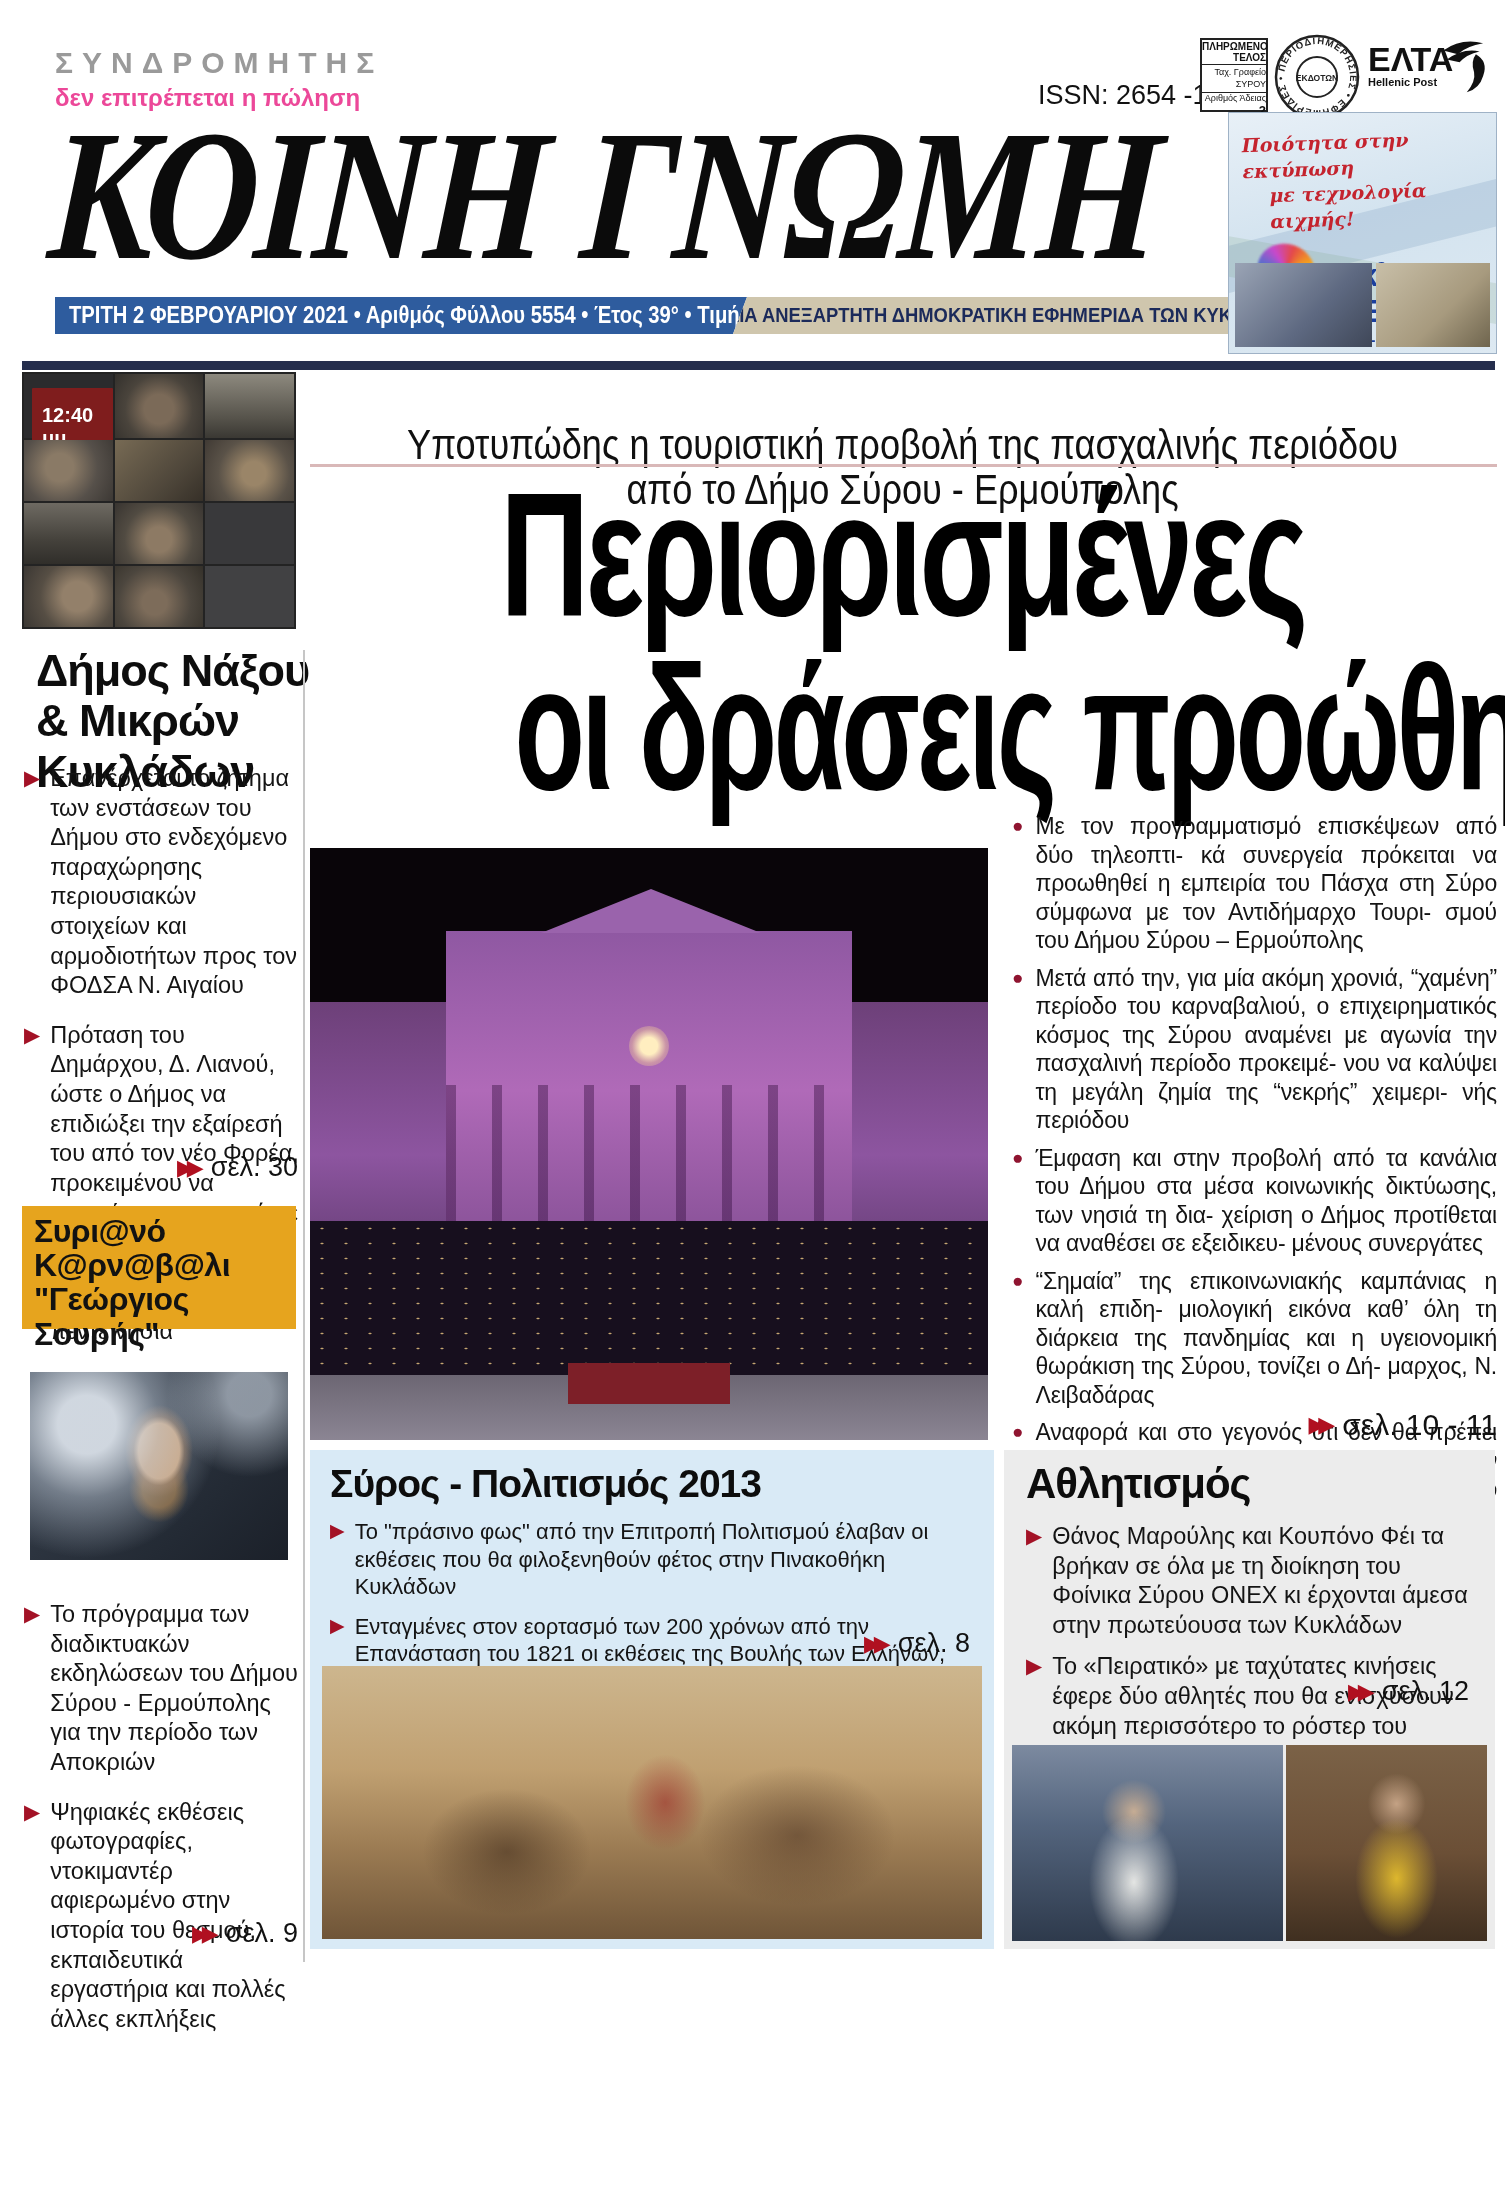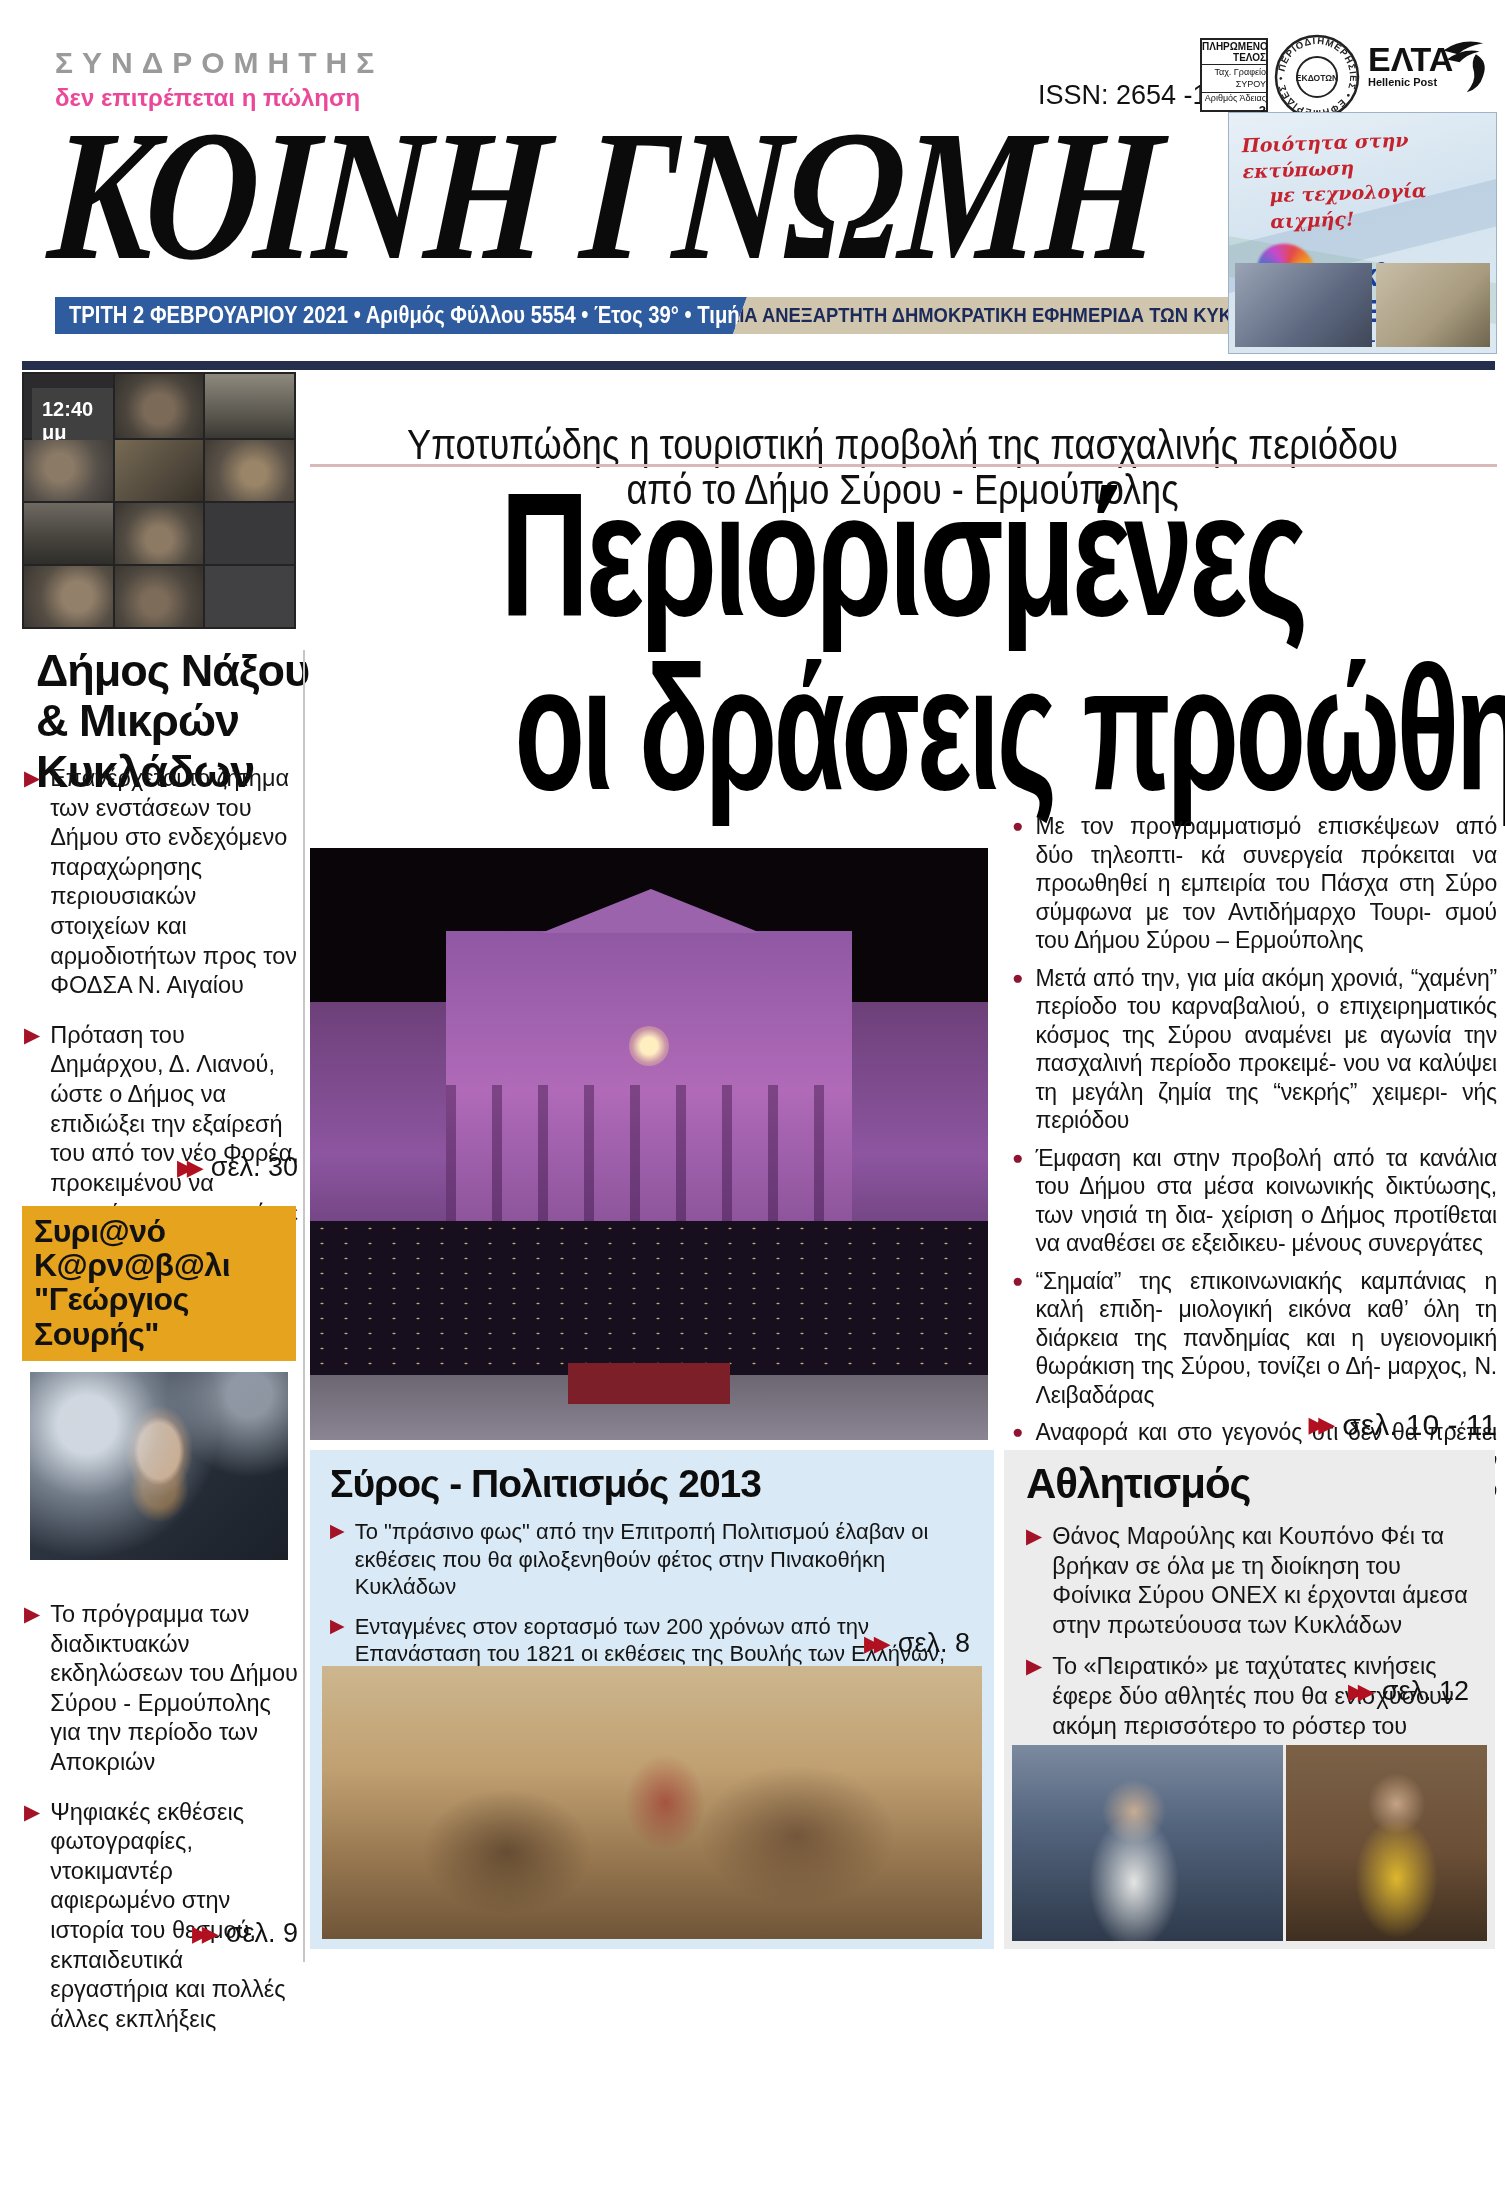--- a/index.html
+++ b/index.html
@@ -66,34 +66,34 @@
   .vc .c3{background:linear-gradient(180deg,#8d897e,#55524a 70%,#3a3833);}
   .vc .c4{background:radial-gradient(circle at 40% 45%,#8a7a66 0 22%,#56504a 60%,#3c3834);}
   .vc .c5{background:linear-gradient(135deg,#776a54,#4e463a 65%,#363028);}
   .vc .c6{background:radial-gradient(circle at 55% 55%,#9a8568 0 20%,#5a5248 60%,#403a34);}
   .vc .c7{background:linear-gradient(180deg,#6e6a62,#45423c 60%,#302e2a);}
   .vc .c8{background:radial-gradient(circle at 50% 60%,#8d7a64 0 22%,#514b42 60%,#383430);}
   .vc .c9{background:#39393b;}
   .vc .c10{background:radial-gradient(circle at 60% 50%,#93806a 0 24%,#564e44 60%,#3b3733);}
   .vc .c11{background:radial-gradient(circle at 45% 60%,#7d6c5a 0 20%,#4c463e 60%,#343029);}
   .vc .c12{background:#414143;}
-  .vc-badge{position:absolute;left:8px;top:14px;background:#404040;color:#fff;font-weight:bold;
-      font-size:20px;padding:10px 10px;border-radius:1px;}
+  .vc-badge{position:absolute;left:8px;top:14px;background:#7f1d1d;color:#fff;font-weight:bold;
+      font-size:20px;padding:16px 10px;border-radius:1px;}
 
   
   .naxos-head{left:36px;top:646px;width:276px;font-size:45px;font-weight:800;line-height:1.12;letter-spacing:-1px;color:#0d0d0d;}
   .lbullets{width:276px;display:flex;flex-direction:column;gap:20px;}
   .lb{display:flex;gap:10px;}
   .lb .tri{color:#a31226;font-size:21px;line-height:1.35;flex:0 0 auto;}
   .lb .txt{font-size:23.5px;line-height:1.26;color:#141414;}
   .pref{display:flex;align-items:center;justify-content:flex-end;gap:6px;font-size:27px;color:#111;}
   .pref .arr{color:#b01020;font-size:22px;letter-spacing:-7px;padding-right:8px;}
   .vdiv{left:303px;top:650px;width:2px;height:1312px;background:#c6c6c6;}
 
-  .carnival{left:22px;top:1206px;width:274px;height:155px;background:#e6a41e;box-sizing:border-box;padding:8px 12px;}
+  .carnival{left:22px;top:1206px;width:274px;height:123px;background:#e6a41e;box-sizing:border-box;padding:8px 12px;}
   .carnival div{font-size:32px;font-weight:800;line-height:1.07;color:#121212;letter-spacing:-0.5px;}
   .souris{left:30px;top:1372px;width:258px;height:188px;
      background:
        radial-gradient(circle at 22% 28%,rgba(225,232,240,.9) 0 12%,rgba(200,212,226,.45) 30%,transparent 55%),
        radial-gradient(circle at 85% 12%,rgba(210,220,232,.6) 0 8%,transparent 30%),
        radial-gradient(ellipse 34px 46px at 50% 42%,#c9a078 0 60%,rgba(150,110,75,.6) 75%,transparent 100%),
        radial-gradient(ellipse 30px 34px at 50% 62%,#7a5c38 0 55%,transparent 100%),
        linear-gradient(135deg,#39424f,#232a34 70%,#1b2029);}
 
   

